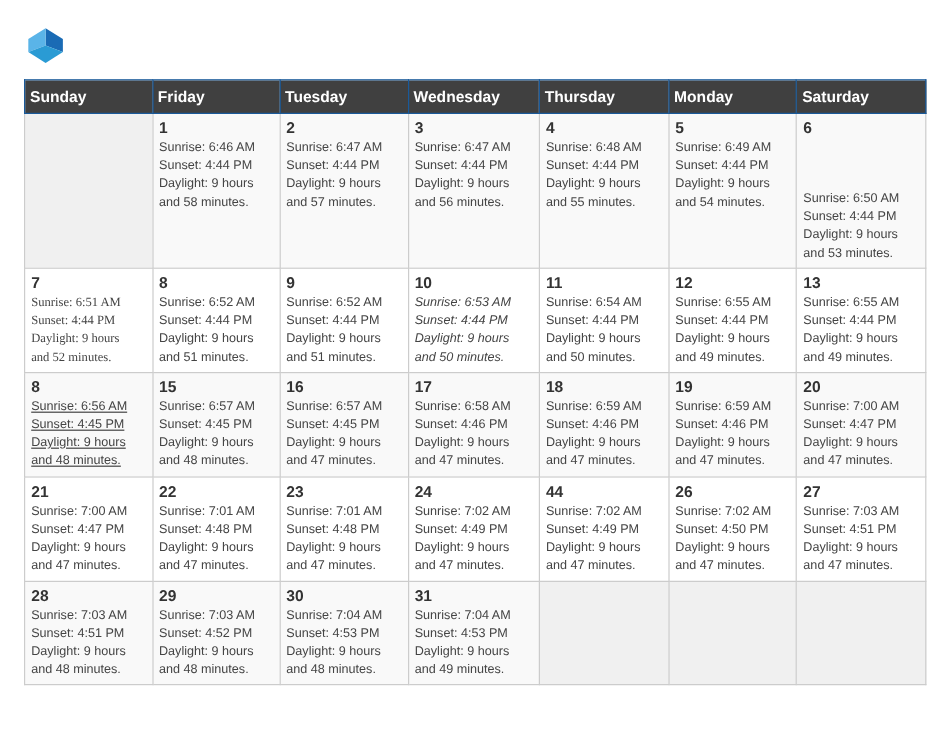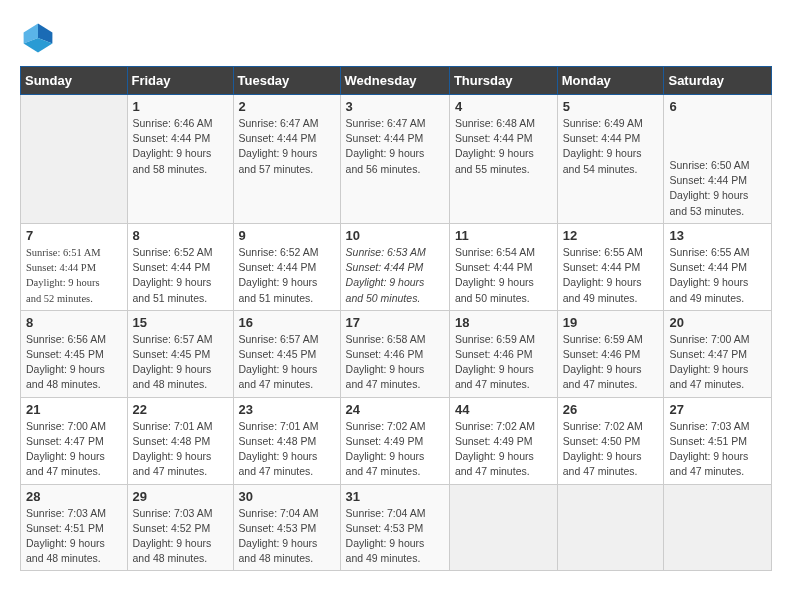--- a/index.html
+++ b/index.html
@@ -218,21 +218,21 @@
           <span class="day-number">13</span>
           <div class="day-info" style="white-space: pre-line;">Sunrise: 6:55 AM
 Sunset: 4:44 PM
 Daylight: 9 hours
 and 49 minutes.</div>
         </td>
       </tr>
       <tr>
         <td>
           <span class="day-number">8</span>
-          <div class="day-info" style="white-space: pre-line;">Sunrise: 6:56 AM
+          <div class="day-info" style="white-space: pre-line; text-decoration: underline;">Sunrise: 6:56 AM
 Sunset: 4:45 PM
 Daylight: 9 hours
 and 48 minutes.</div>
         </td>
         <td>
           <span class="day-number">15</span>
           <div class="day-info" style="white-space: pre-line;">Sunrise: 6:57 AM
 Sunset: 4:45 PM
 Daylight: 9 hours
 and 48 minutes.</div>

